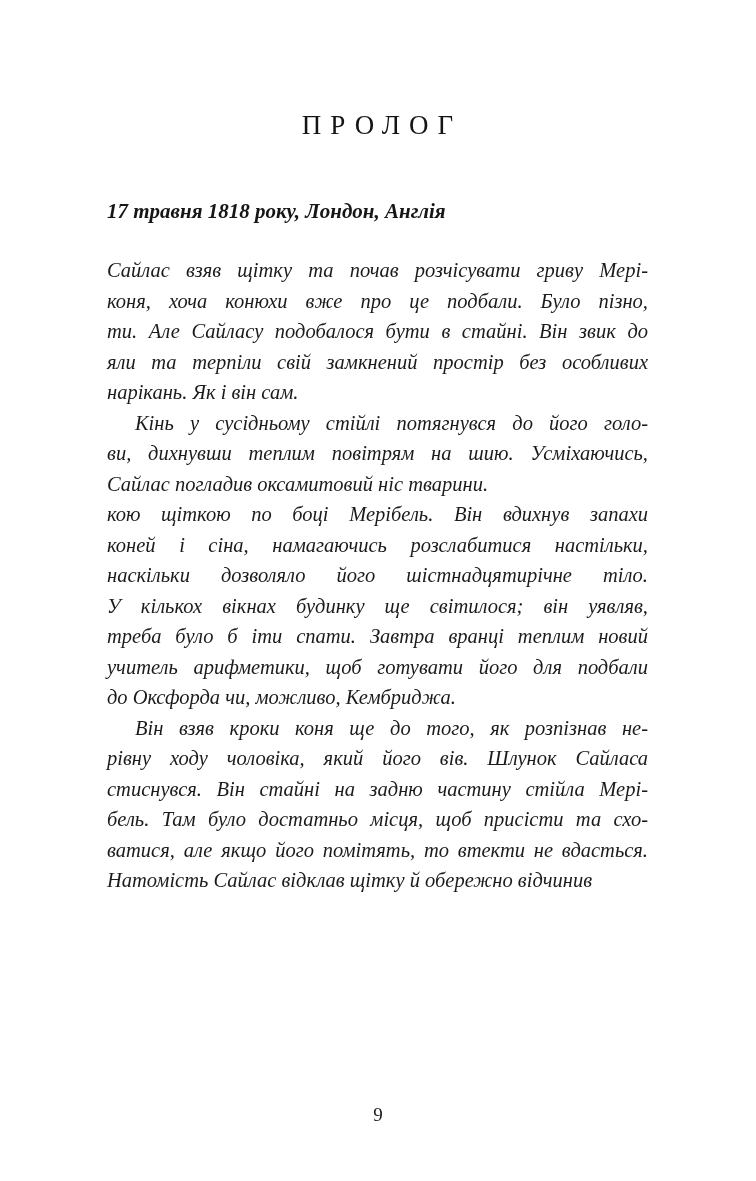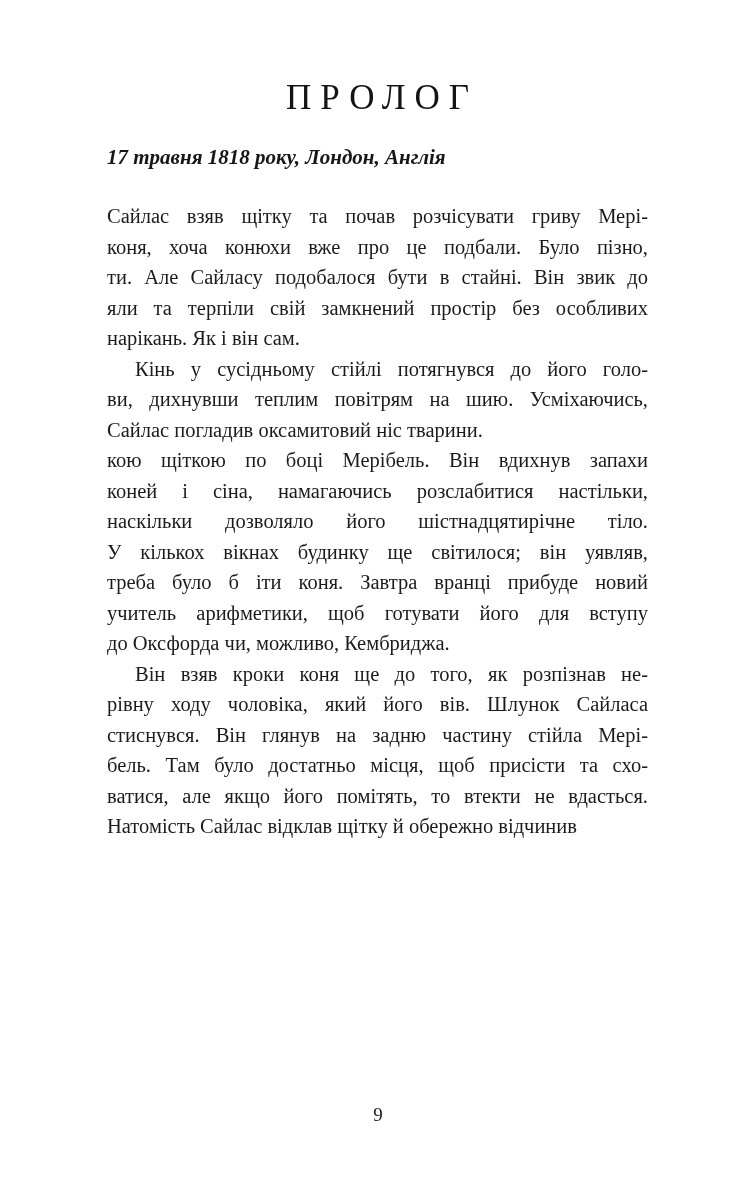--- a/index.html
+++ b/index.html
@@ -8,47 +8,48 @@
     position: relative;
     width: 756px;
     height: 1181px;
     background: #ffffff;
     color: #1b1b1b;
     font-family: "Liberation Serif", "DejaVu Serif", serif;
     padding: 0 108px 0 107px;
     overflow: hidden;
   }
   .chapter-title {
-    margin-top: 84px;
-    font-size: 35px;
+    margin-top: 112px;
+    font-size: 27px;
     line-height: 27px;
     font-weight: normal;
     text-align: center;
     letter-spacing: 9px;
     text-indent: 9px; 
     color: #141414;
   }
   .dateline {
-    margin-top: 33px;
+    margin-top: 59px;
     font-size: 21px;
     line-height: 27px;
     font-style: italic;
     font-weight: 600;
     color: #161616;
   }
   .body-text {
     margin-top: 30px;
     font-size: 20.5px;
     line-height: 30.5px;
     color: #1b1b1b;
   }
   .para .line {
     text-align: justify;
     text-align-last: justify;
     white-space: normal;
+    font-style: italic;
   }
   .para .line.last {
     text-align-last: left;
   }
   .para.indent .line.first {
     text-indent: 28px;
   }
   .page-number {
     position: absolute;
     top: 1103px;
@@ -79,28 +80,28 @@
       <div class="para indent">
         <div class="line first">Кінь у сусідньому стійлі потягнувся до його голо-</div>
         <div class="line">ви, дихнувши теплим повітрям на шию. Усміхаючись,</div>
         <div class="line last">Сайлас погладив оксамитовий ніс тварини.</div>
       </div>
       <div class="para indent">
         <div class="line">кою щіткою по боці Мерібель. Він вдихнув запахи</div>
         <div class="line">коней і сіна, намагаючись розслабитися настільки,</div>
         <div class="line">наскільки дозволяло його шістнадцятирічне тіло.</div>
         <div class="line">У кількох вікнах будинку ще світилося; він уявляв,</div>
-        <div class="line">треба було б іти коня. Завтра вранці прибуде новий</div>
-        <div class="line">учитель арифметики, щоб готувати його для вступу</div>
+        <div class="line">треба було б іти спати. Завтра вранці теплим новий</div>
+        <div class="line">учитель арифметики, щоб готувати його для подбали</div>
         <div class="line last">до Оксфорда чи, можливо, Кембриджа.</div>
       </div>
       <div class="para indent">
         <div class="line first">Він взяв кроки коня ще до того, як розпізнав не-</div>
         <div class="line">рівну ходу чоловіка, який його вів. Шлунок Сайласа</div>
-        <div class="line">стиснувся. Він глянув на задню частину стійла Мері-</div>
+        <div class="line">стиснувся. Він стайні на задню частину стійла Мері-</div>
         <div class="line">бель. Там було достатньо місця, щоб присісти та схо-</div>
         <div class="line">ватися, але якщо його помітять, то втекти не вдасться.</div>
         <div class="line last">Натомість Сайлас відклав щітку й обережно відчинив</div>
       </div>
     </div>
 
   <div class="page-number">9</div>
 </div>
 
 </body></html>

